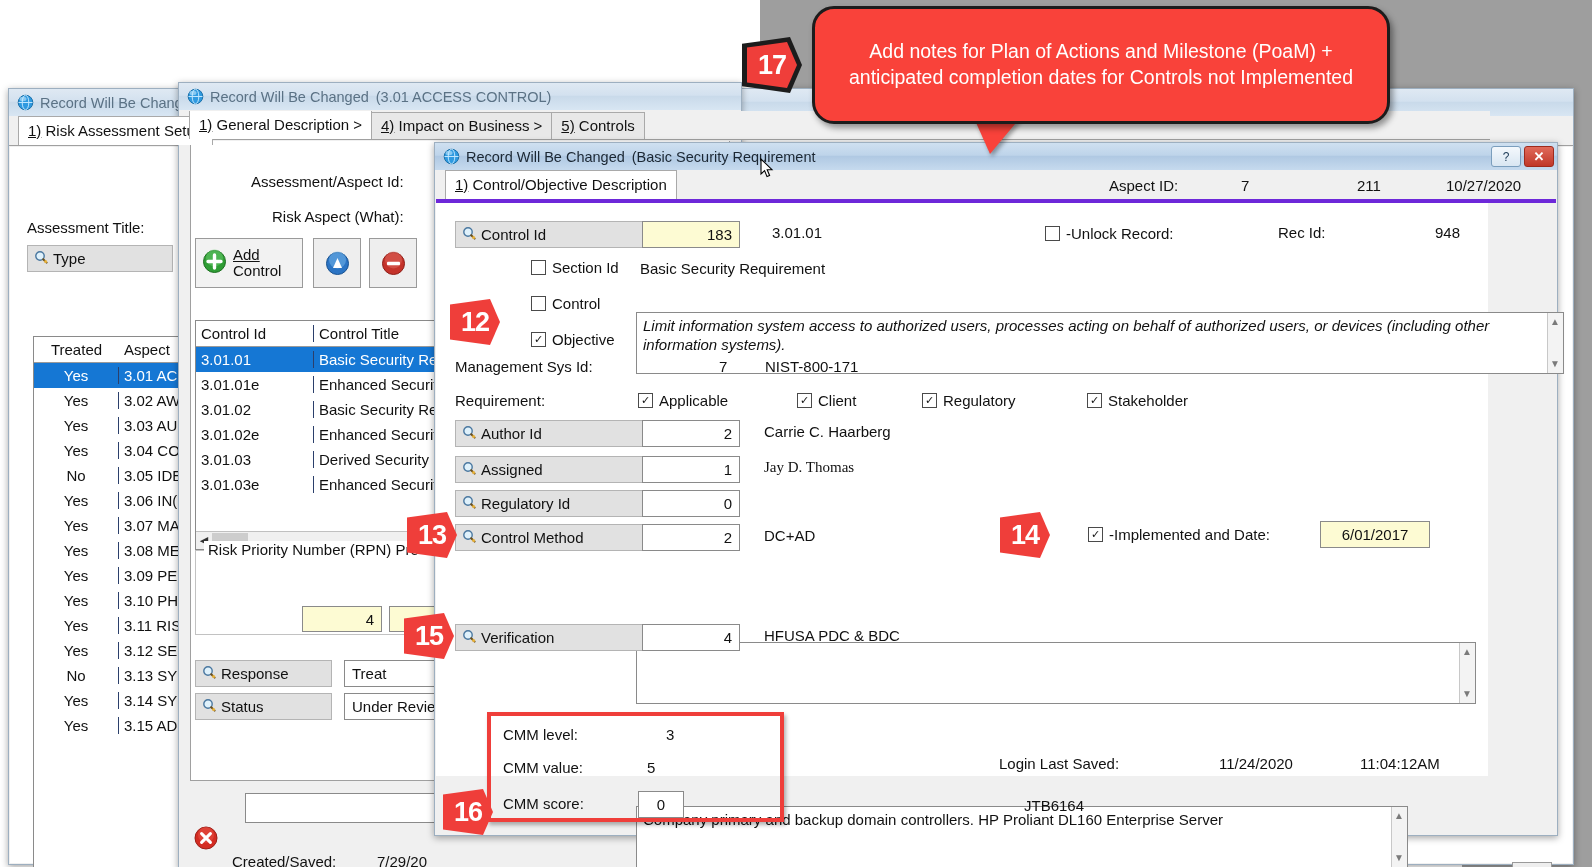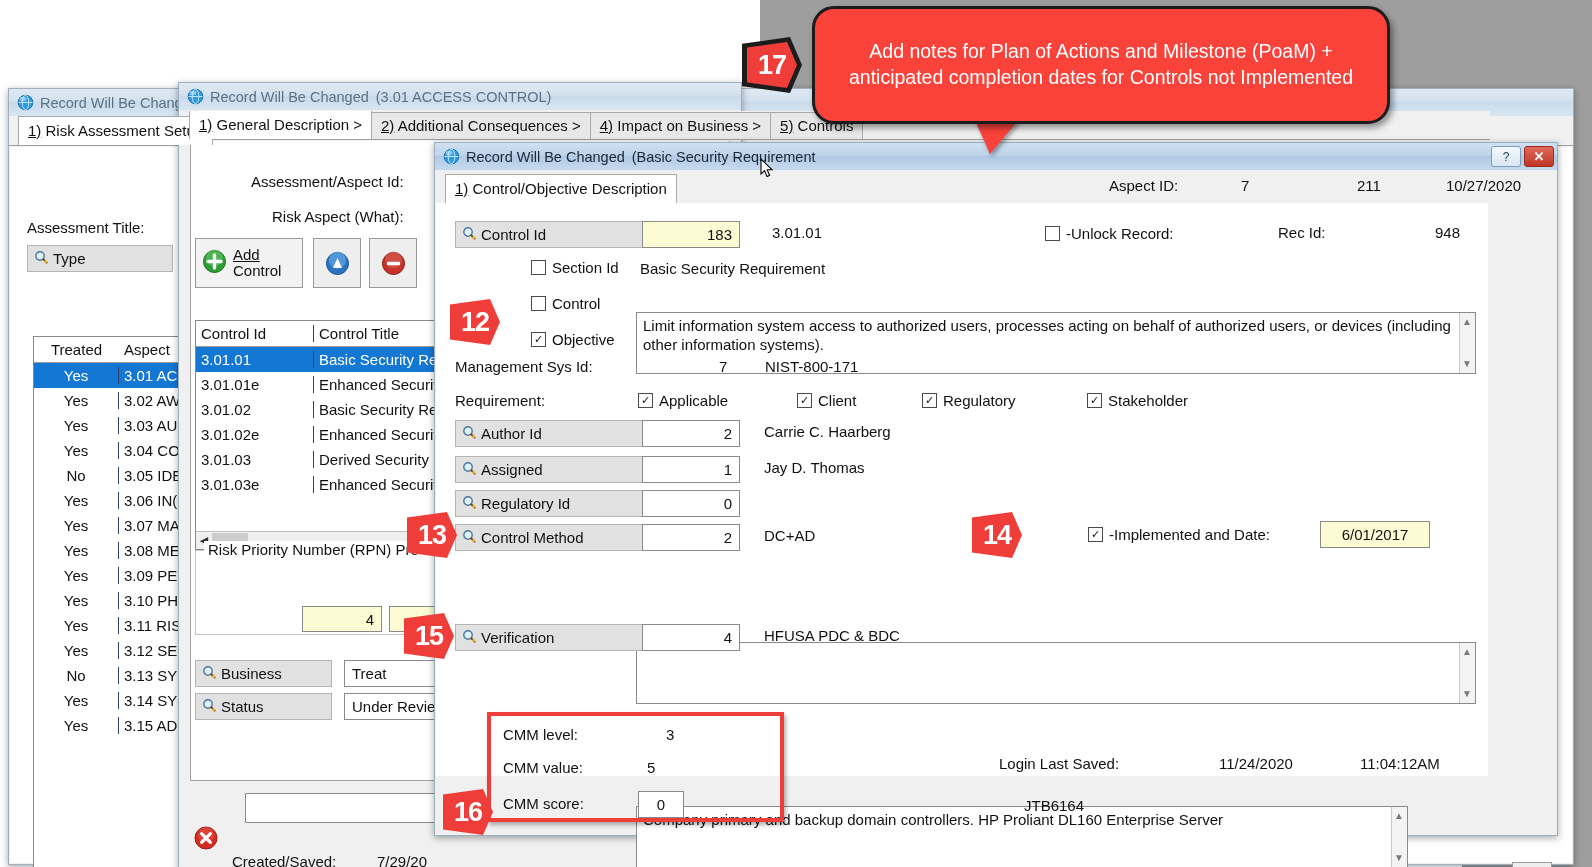--- a/index.html
+++ b/index.html
@@ -256,23 +256,20 @@
     <span class="tb-title">Record Will Be Changed</span>
     <span class="tb-sub">(3.01 ACCESS CONTROL)</span>
   </div>
 
   <div class="abs" style="left:1px;top:28px;width:1310px;height:30px;overflow:hidden;">
     <div class="tabstrip" style="width:1310px;">
       <div class="tab sel">
         <u>1)</u><span> General Description &gt;</span>
       </div>
       <div class="tab">
-        <u>2)</u><span> Additional Consequences &gt;</span>
-      </div>
-      <div class="tab">
         <u>4)</u><span> Impact on Business &gt;</span>
       </div>
       <div class="tab">
         <u>5)</u><span> Controls</span>
       </div>
     </div>
   </div>
 
   <div class="abs" style="left:11px;top:58px;width:540px;height:640px;background:#fff;border:1px solid #a0a0a0;border-top:none;box-sizing:border-box;"></div>
 
@@ -353,21 +350,21 @@
   <div class="abs tbox yellow" style="left:210px;top:523px;width:80px;height:26px;"></div>
 
   <div class="abs lkbtn" style="left:16px;top:577px;width:137px;height:27px;">
     <span class="mag">
       <svg width="14" height="14" viewBox="0 0 14 14">
           <circle cx="6" cy="6" r="4.2" fill="#dff1fb" stroke="#4a78a0" stroke-width="1.4"></circle>
           <path d="M9.2 9.2 L12.6 12.6" stroke="#6b4f1a" stroke-width="2" stroke-linecap="round"></path>
           <circle cx="11.6" cy="11.6" r="1.5" fill="#e8b33a"></circle>
         </svg>
     </span>
-    <span>Business</span>
+    <span>Response</span>
   </div>
   <div class="abs tbox left" style="left:165px;top:577px;width:152px;height:27px;">Treat</div>
 
   <div class="abs lkbtn" style="left:16px;top:610px;width:137px;height:27px;">
     <span class="mag">
       <svg width="14" height="14" viewBox="0 0 14 14">
           <circle cx="6" cy="6" r="4.2" fill="#dff1fb" stroke="#4a78a0" stroke-width="1.4"></circle>
           <path d="M9.2 9.2 L12.6 12.6" stroke="#6b4f1a" stroke-width="2" stroke-linecap="round"></path>
           <circle cx="11.6" cy="11.6" r="1.5" fill="#e8b33a"></circle>
         </svg>
@@ -406,21 +403,21 @@
       <span class="tb-btn close">✕</span>
     </span>
   </div>
 
   <div class="abs" style="left:1px;top:27px;width:1120px;height:33px;background:#f0f0f0;"></div>
   <div class="abs lbl" style="left:674px;top:34px;">Aspect ID:</div>
   <div class="abs lbl" style="left:806px;top:34px;">7</div>
   <div class="abs lbl" style="left:922px;top:34px;">211</div>
   <div class="abs lbl" style="left:1011px;top:34px;">10/27/2020</div>
 
-  <div class="tabstrip" style="position:absolute;left:1px;top:31px;width:1120px;height:30px;background:transparent;border-bottom:1px solid #6d28d9;gap:6px;">
+  <div class="tabstrip" style="position:absolute;left:1px;top:31px;width:1120px;height:30px;background:transparent;border-bottom:5px solid #6d28d9;gap:6px;">
     <div class="tab sel">
       <u>1)</u><span> Control/Objective Description</span>
     </div>
   </div>
 
   <div class="abs" style="left:1px;top:60px;width:1052px;height:573px;background:#fff;border-right:1px solid #c8c8c8;"></div>
   <div class="abs" style="left:1053px;top:60px;width:68px;height:631px;background:#f0f0f0;"></div>
   <div class="abs" style="left:1px;top:633px;width:1052px;height:58px;background:#f0f0f0;"></div>
 
   <div class="abs lkbtn" style="left:20px;top:78px;width:200px;height:27px;">
@@ -451,21 +448,21 @@
 
   <div class="abs cbx" style="left:96px;top:152px;">
     <span class="box"></span>
     <span>Control</span>
   </div>
   <div class="abs cbx" style="left:96px;top:188px;">
     <span class="box">✓</span>
     <span>Objective</span>
   </div>
 
-  <div class="ta abs" style="left:201px;top:142px;width:840px;height:62px;">
+  <div class="ta abs" style="left:201px;top:142px;width:928px;height:62px;font-style:italic;">
     <span style="display:block;padding-right:18px;">Limit information system access to authorized users, processes acting on behalf of authorized users, or devices (including other information systems).</span>
     <span class="sbar"></span>
     <span class="arrowup">▲</span>
     <span class="arrowdn">▼</span>
   </div>
 
   <div class="abs lbl" style="left:20px;top:215px;">Management Sys Id:</div>
   <div class="abs lbl" style="left:284px;top:215px;">7</div>
   <div class="abs lbl" style="left:330px;top:215px;">NIST-800-171</div>
 
@@ -504,21 +501,21 @@
     <span class="mag">
       <svg width="14" height="14" viewBox="0 0 14 14">
           <circle cx="6" cy="6" r="4.2" fill="#dff1fb" stroke="#4a78a0" stroke-width="1.4"></circle>
           <path d="M9.2 9.2 L12.6 12.6" stroke="#6b4f1a" stroke-width="2" stroke-linecap="round"></path>
           <circle cx="11.6" cy="11.6" r="1.5" fill="#e8b33a"></circle>
         </svg>
     </span>
     <span>Assigned</span>
   </div>
   <div class="abs tbox" style="left:207px;top:313px;width:98px;height:27px;">1</div>
-  <div class="abs lbl" style="left:329px;top:316px;">Jay D. Thomas</div>
+  <div class="abs lbl" style="left:329px;top:316px;font-family:Liberation Serif, serif;">Jay D. Thomas</div>
 
   <div class="abs lkbtn" style="left:20px;top:347px;width:200px;height:27px;">
     <span class="mag">
       <svg width="14" height="14" viewBox="0 0 14 14">
           <circle cx="6" cy="6" r="4.2" fill="#dff1fb" stroke="#4a78a0" stroke-width="1.4"></circle>
           <path d="M9.2 9.2 L12.6 12.6" stroke="#6b4f1a" stroke-width="2" stroke-linecap="round"></path>
           <circle cx="11.6" cy="11.6" r="1.5" fill="#e8b33a"></circle>
         </svg>
     </span>
     <span>Regulatory Id</span>
@@ -596,15 +593,15 @@
   <span>Add notes for Plan of Actions and Milestone (PoaM) + anticipated completion dates for Controls not Implemented</span>
 </div>
 
 <div class="badge-wrap" style="left:747px;top:42px;">
   <div class="ring"></div>
   <div class="badge" style="position:relative;left:0;top:0;">17</div>
 </div>
 
 <div class="badge" style="left:450px;top:299px;">12</div>
 <div class="badge" style="left:407px;top:512px;">13</div>
-<div class="badge" style="left:972px;top:512px;">14</div>
+<div class="badge" style="left:1000px;top:512px;">14</div>
 <div class="badge" style="left:404px;top:613px;">15</div>
 <div class="badge" style="left:443px;top:789px;">16</div>
 
 </body></html>

